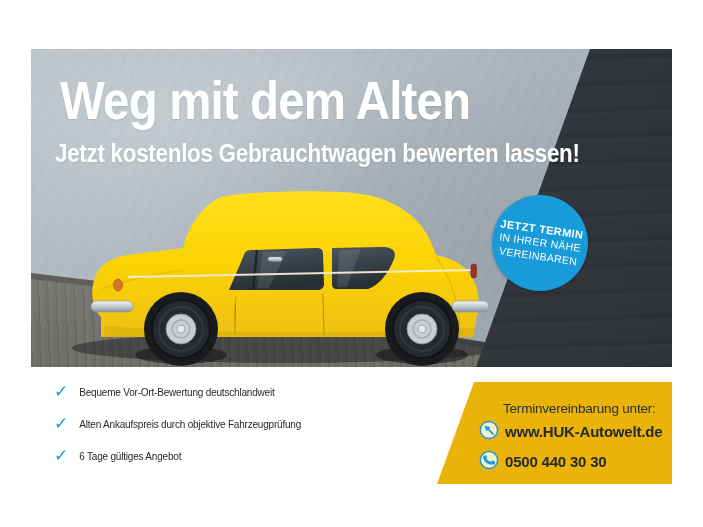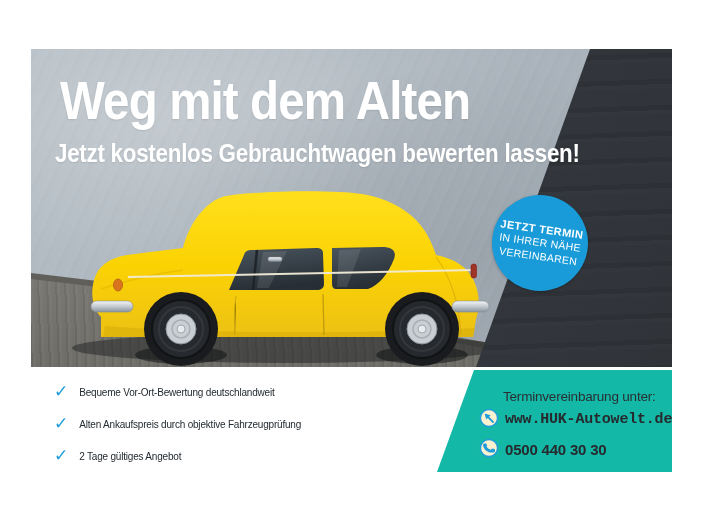--- a/index.html
+++ b/index.html
@@ -47,29 +47,29 @@
   .subheadline{position:absolute;left:24px;top:89px;color:#ffffff;font-size:26px;font-weight:700;
          letter-spacing:-.3px;white-space:nowrap;transform:scale(.86,1);transform-origin:left top;
          text-shadow:0 1px 2px rgba(0,0,0,.10);}
 
   
   .benefits{position:absolute;left:54px;top:382px;}
   .benefit-row{display:flex;align-items:center;gap:11px;height:20px;margin-bottom:12px;}
   .check{color:#1f9cd9;font-size:17px;font-weight:700;line-height:18px;}
   .benefit-label{color:#242b31;font-size:10px;font-weight:400;letter-spacing:-.2px;white-space:nowrap;}
 
-  .panel{position:absolute;left:437px;top:370px;width:235px;height:126px;background:#14b8a6;
+  .panel{position:absolute;left:437px;top:382px;width:235px;height:126px;background:#eab308;
          clip-path:polygon(37px 0,235px 0,235px 102px,0 102px);}
   .panel-heading{position:absolute;left:66px;top:19px;color:#2a2e33;font-size:13.5px;font-weight:400;
          letter-spacing:-.2px;white-space:nowrap;}
   .contact-icon{position:absolute;width:20px;height:20px;}
   .icon-site{left:42px;top:38px;}
   .icon-phone{left:42px;top:68px;}
   .contact-text{position:absolute;color:#26292d;font-size:15px;font-weight:700;letter-spacing:-.2px;white-space:nowrap;}
-  .site-text{left:68px;top:41px;font-family:Liberation Mono, monospace;}
+  .site-text{left:68px;top:41px;}
   .phone-text{left:68px;top:71px;}
 </style>
 </head>
 <body>
 
 <div class="stage">
 
   <div class="photo">
     <div class="wall"></div>
     <div class="ground-edge"></div>
@@ -161,21 +161,21 @@
     <div class="benefit-row">
       <span class="check">✓</span>
       <span class="benefit-label">Bequeme Vor-Ort-Bewertung deutschlandweit</span>
     </div>
     <div class="benefit-row">
       <span class="check">✓</span>
       <span class="benefit-label">Alten Ankaufspreis durch objektive Fahrzeugprüfung</span>
     </div>
     <div class="benefit-row">
       <span class="check">✓</span>
-      <span class="benefit-label">2 Tage gültiges Angebot</span>
+      <span class="benefit-label">6 Tage gültiges Angebot</span>
     </div>
   </div>
 
   <div class="panel">
     <div class="panel-heading">Terminvereinbarung unter:</div>
 
     <svg class="contact-icon icon-site" viewBox="0 0 20 20">
       <circle cx="10" cy="10" r="8.6" fill="#faf2ce" stroke="#1f9cd9" stroke-width="1.5"></circle>
       <path d="M14,14 L8.2,8.2" stroke="#1f9cd9" stroke-width="1.8" stroke-linecap="round"></path>
       <path d="M5.6,5.6 L11.6,7.2 L7.2,11.6 Z" fill="#1f9cd9"></path>

